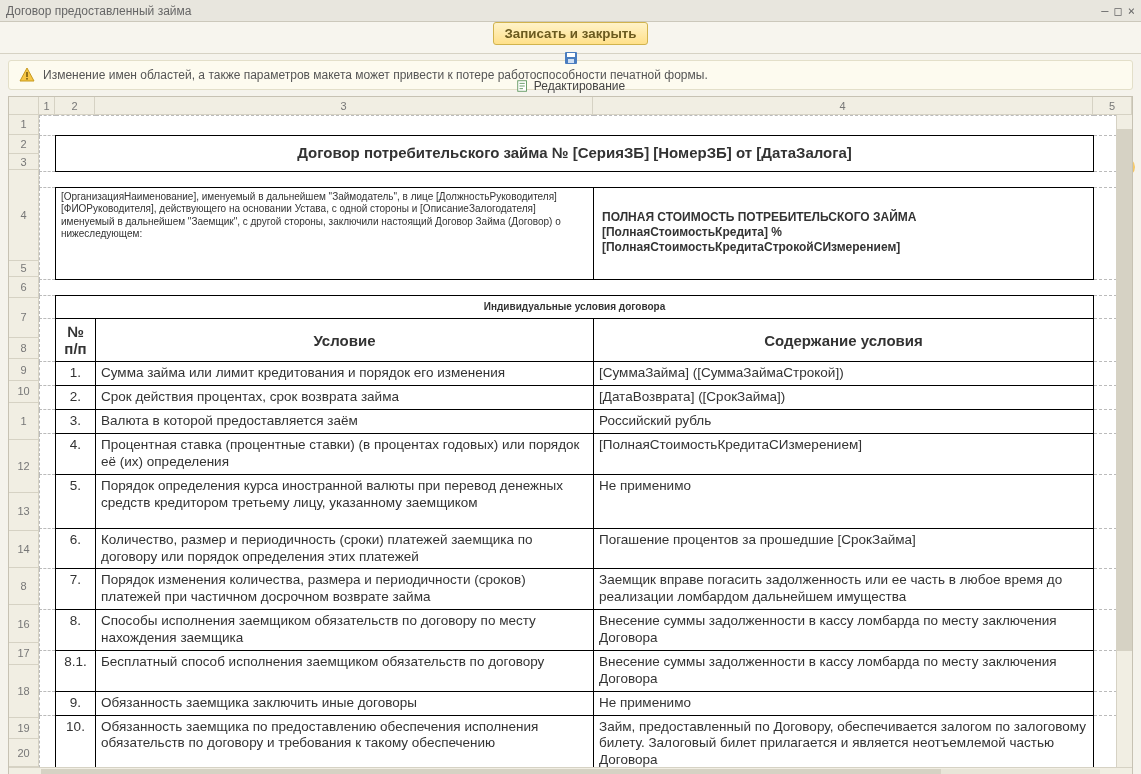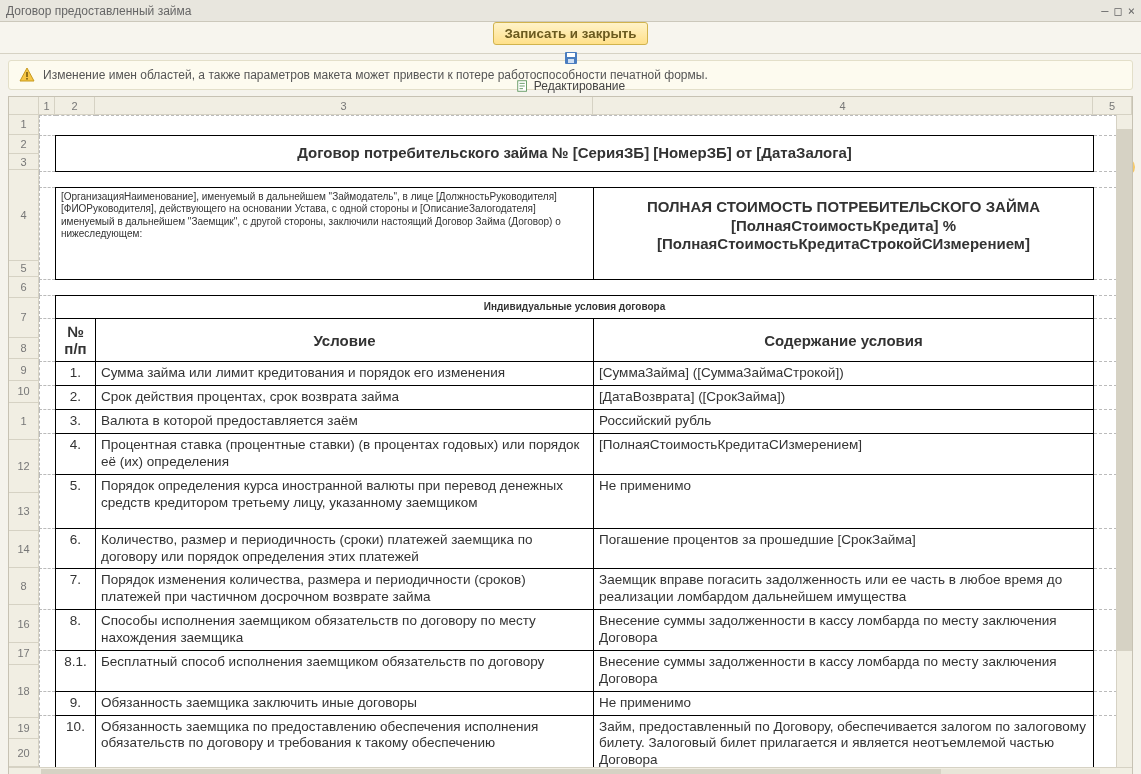--- a/index.html
+++ b/index.html
@@ -24,21 +24,21 @@
   .colhdr { display: flex; height: 18px; background: #f1eee3; border-bottom: 1px solid #d6d2c4; font-size: 11px; color: #777; }
   .colhdr div { border-right: 1px solid #d6d2c4; display: flex; align-items: center; justify-content: center; }
   .body { display: flex; height: calc(100% - 18px - 16px); }
   .rowhdr { width: 30px; background: #f1eee3; border-right: 1px solid #d6d2c4; display: flex; flex-direction: column; font-size: 11px; color: #777; }
   .rowhdr div { border-bottom: 1px solid #d6d2c4; display: flex; align-items: center; justify-content: center; }
   .content { flex: 1; overflow: hidden; }
   .content table { width: 100%; border-collapse: collapse; font-size: 13.5px; font-family: Arial, sans-serif; table-layout: fixed; }
   .content td { border: 1px solid #000; padding: 3px 5px; vertical-align: top; line-height: 1.25; }
   .content .noborder td { border: 1px dashed #bbb; }
   .content .hdr-title { text-align: center; font-weight: bold; font-size: 15px; padding: 8px 4px; }
-  .content .loancost { text-align: center; font-weight: bold; font-size: 15px; padding: 10px 8px; }
+  .content .loancost { font-weight: bold; font-size: 12px; padding: 22px 8px; }
   .content .sect { text-align: center; font-weight: bold; font-size: 10px; padding: 5px; }
   .content th { border: 1px solid #000; padding: 4px; font-weight: bold; font-size: 15px; background: #fff; text-align: center; }
   .content .num { text-align: center; width: 36px; }
   .hscroll { height: 16px; background: #f1eee3; border-top: 1px solid #d6d2c4; display: flex; align-items: center; }
   .hscroll .track { flex: 1; height: 14px; margin: 0 16px; background: #e8e5d8; position: relative; }
   .hscroll .thumb { position: absolute; left: 0; width: 85%; height: 100%; background: #d6d2c4; }
   .hscroll .arrow { width: 16px; text-align: center; color: #888; cursor: pointer; }
   .vscroll { position: absolute; right: 0; top: 18px; bottom: 16px; width: 16px; background: #f1eee3; border-left: 1px solid #d6d2c4; }
   .vscroll .thumb { position: absolute; top: 14px; width: 100%; height: 80%; background: #d6d2c4; }
   .fmticons { display: flex; gap: 1px; align-items: center; }

